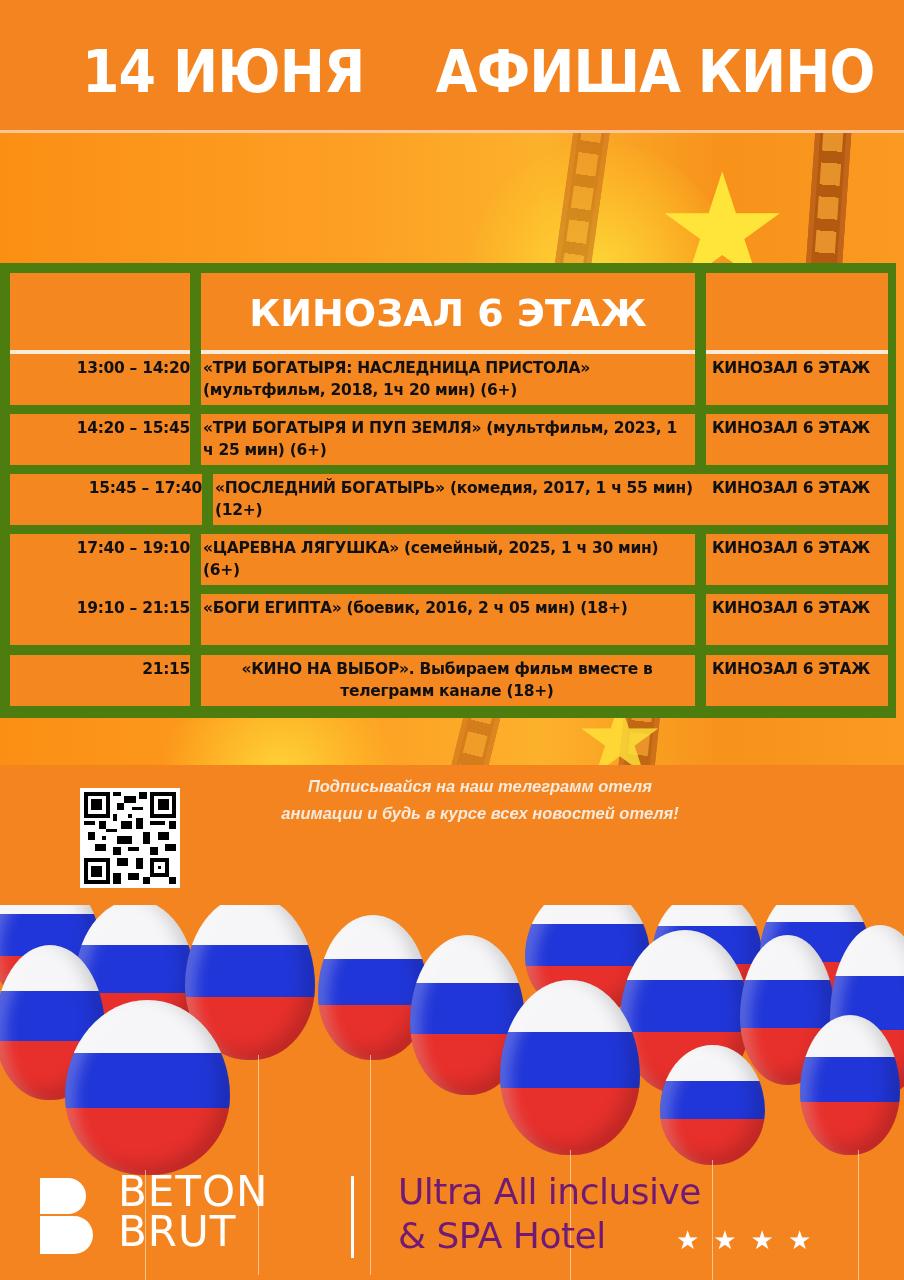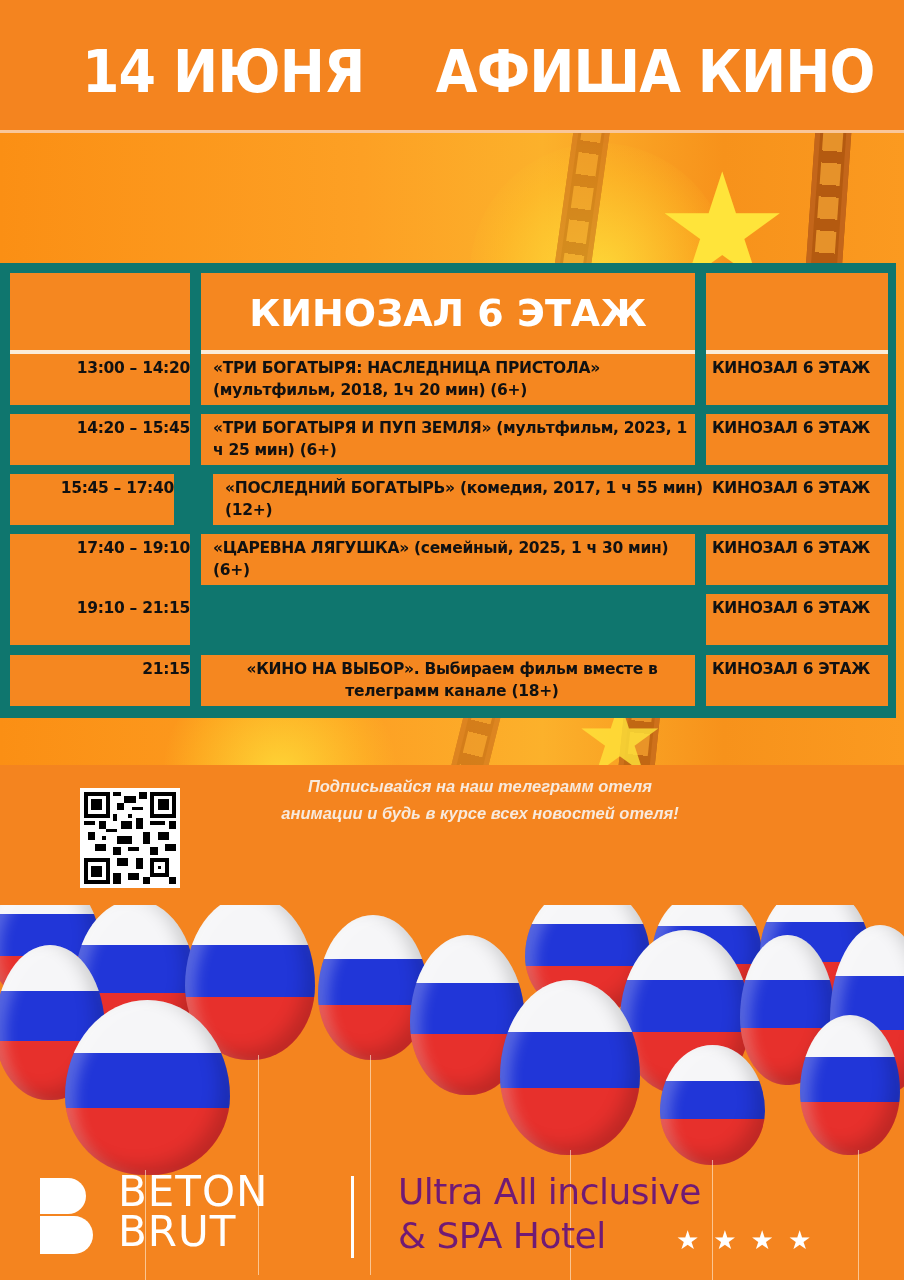--- a/index.html
+++ b/index.html
@@ -36,34 +36,34 @@
   }
   .strip::before {
     content: ""; position: absolute; left: 3px; right: 3px; top: 6px; bottom: 0;
     background: repeating-linear-gradient(180deg, #e6922a 0 22px, transparent 22px 34px);
   }
   .star-shape {
     position: absolute; color: #ffe43a; font-size: 150px; line-height: 1;
   }
   .table-wrap {
     position: absolute; left: 0; top: 263px; width: 896px; height: 455px;
-    background: #0f766e;
+    background: #4d7c0f;
   }
   .cell {
     position: absolute; background: #f58720; box-sizing: border-box;
     color: #111; font-weight: bold; font-size: 15.5px; line-height: 22px;
     font-family: "DejaVu Sans", sans-serif; letter-spacing: -0.3px;
   }
   .hdr-line { position: absolute; height: 4px; background: #fbecd9; }
   .cell-title {
     color: #fff; font-size: 38px; font-weight: bold; text-align: center;
     line-height: 80px; letter-spacing: 0px;
   }
   .cell.time { text-align: right; padding-top: 3px; }
-  .cell.film { padding: 3px 4px 0 12px; }
+  .cell.film { padding: 3px 4px 0 2px; }
   .cell.film .light { font-weight: bold; }
   .cell.film.center { text-align: center; }
   .cell.hall { padding: 3px 4px 0 6px; }
   .promo {
     position: absolute; left: 0; top: 765px; width: 904px; height: 140px;
     background: #f4841f;
   }
   .qr {
     position: absolute; left: 80px; top: 788px; width: 100px; height: 100px;
     background: #fff; box-sizing: border-box; padding: 4px;
@@ -132,29 +132,30 @@
   <div class="hdr-line" style="left:706px; top:87px; width:182px;"></div>
 
   <div class="cell time" style="left:10px; top:91px; width:180px; height:51px;">13:00 – 14:20</div>
   <div class="cell film" style="left:201px; top:91px; width:494px; height:51px;"><span>«ТРИ БОГАТЫРЯ: НАСЛЕДНИЦА ПРИСТОЛА»</span><span class="light"> (мультфильм, 2018, 1ч 20 мин) (6+)</span></div>
   <div class="cell hall" style="left:706px; top:91px; width:182px; height:51px;">КИНОЗАЛ 6 ЭТАЖ</div>
 
   <div class="cell time" style="left:10px; top:151px; width:180px; height:51px;">14:20 – 15:45</div>
   <div class="cell film" style="left:201px; top:151px; width:494px; height:51px;"><span>«ТРИ БОГАТЫРЯ И ПУП ЗЕМЛЯ»</span><span class="light"> (мультфильм, 2023, 1 ч 25 мин) (6+)</span></div>
   <div class="cell hall" style="left:706px; top:151px; width:182px; height:51px;">КИНОЗАЛ 6 ЭТАЖ</div>
 
-  <div class="cell time" style="left:10px; top:211px; width:164px; height:51px;">15:45 – 17:40</div>
+  <div class="cell time" style="left:10px; top:211px; width:192px; height:51px;">15:45 – 17:40</div>
   <div class="cell film" style="left:213px; top:211px; width:494px; height:51px;"><span>«ПОСЛЕДНИЙ БОГАТЫРЬ»</span><span class="light"> (комедия, 2017, 1 ч 55 мин) (12+)</span></div>
   <div class="cell hall" style="left:706px; top:211px; width:182px; height:51px;">КИНОЗАЛ 6 ЭТАЖ</div>
 
   <div class="cell time" style="left:10px; top:271px; width:180px; height:64px;">17:40 – 19:10</div>
   <div class="cell film" style="left:201px; top:271px; width:494px; height:51px;"><span>«ЦАРЕВНА ЛЯГУШКА»</span><span class="light"> (семейный, 2025, 1 ч 30 мин) (6+)</span></div>
   <div class="cell hall" style="left:706px; top:271px; width:182px; height:51px;">КИНОЗАЛ 6 ЭТАЖ</div>
 
   <div class="cell time" style="left:10px; top:331px; width:180px; height:51px;">19:10 – 21:15</div>
+  <div class="cell film" style="left:201px; top:331px; width:494px; height:51px;"><span>«БОГИ ЕГИПТА»</span><span class="light"> (боевик, 2016, 2 ч 05 мин) (18+)</span></div>
   <div class="cell hall" style="left:706px; top:331px; width:182px; height:51px;">КИНОЗАЛ 6 ЭТАЖ</div>
 
   <div class="cell time" style="left:10px; top:392px; width:180px; height:51px;">21:15</div>
   <div class="cell film center" style="left:201px; top:392px; width:494px; height:51px;"><span>«КИНО НА ВЫБОР»</span><span class="light">. Выбираем фильм вместе в телеграмм канале (18+)</span></div>
   <div class="cell hall" style="left:706px; top:392px; width:182px; height:51px;">КИНОЗАЛ 6 ЭТАЖ</div>
 </div>
 
 <div class="promo"></div>
 <div class="qr">
   <svg viewBox="0 0 25 25" shape-rendering="crispEdges">

